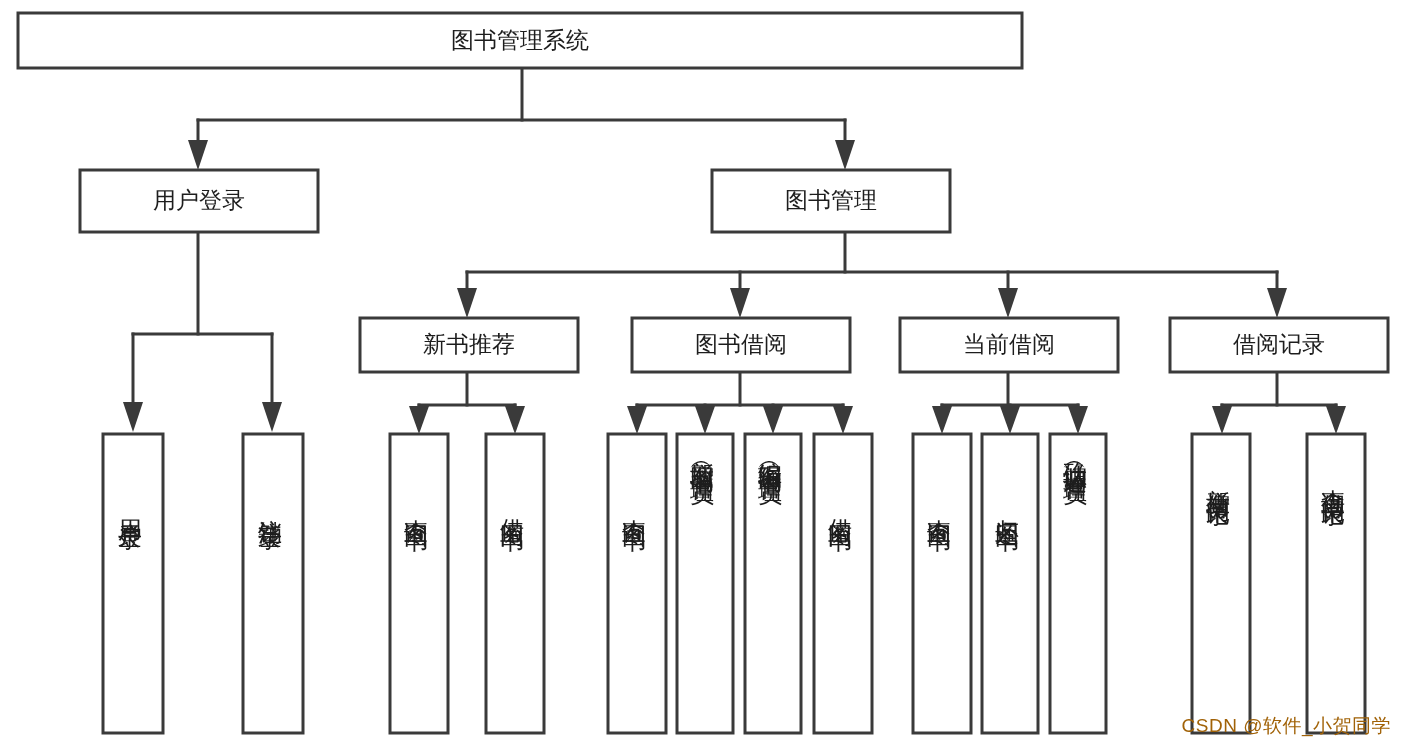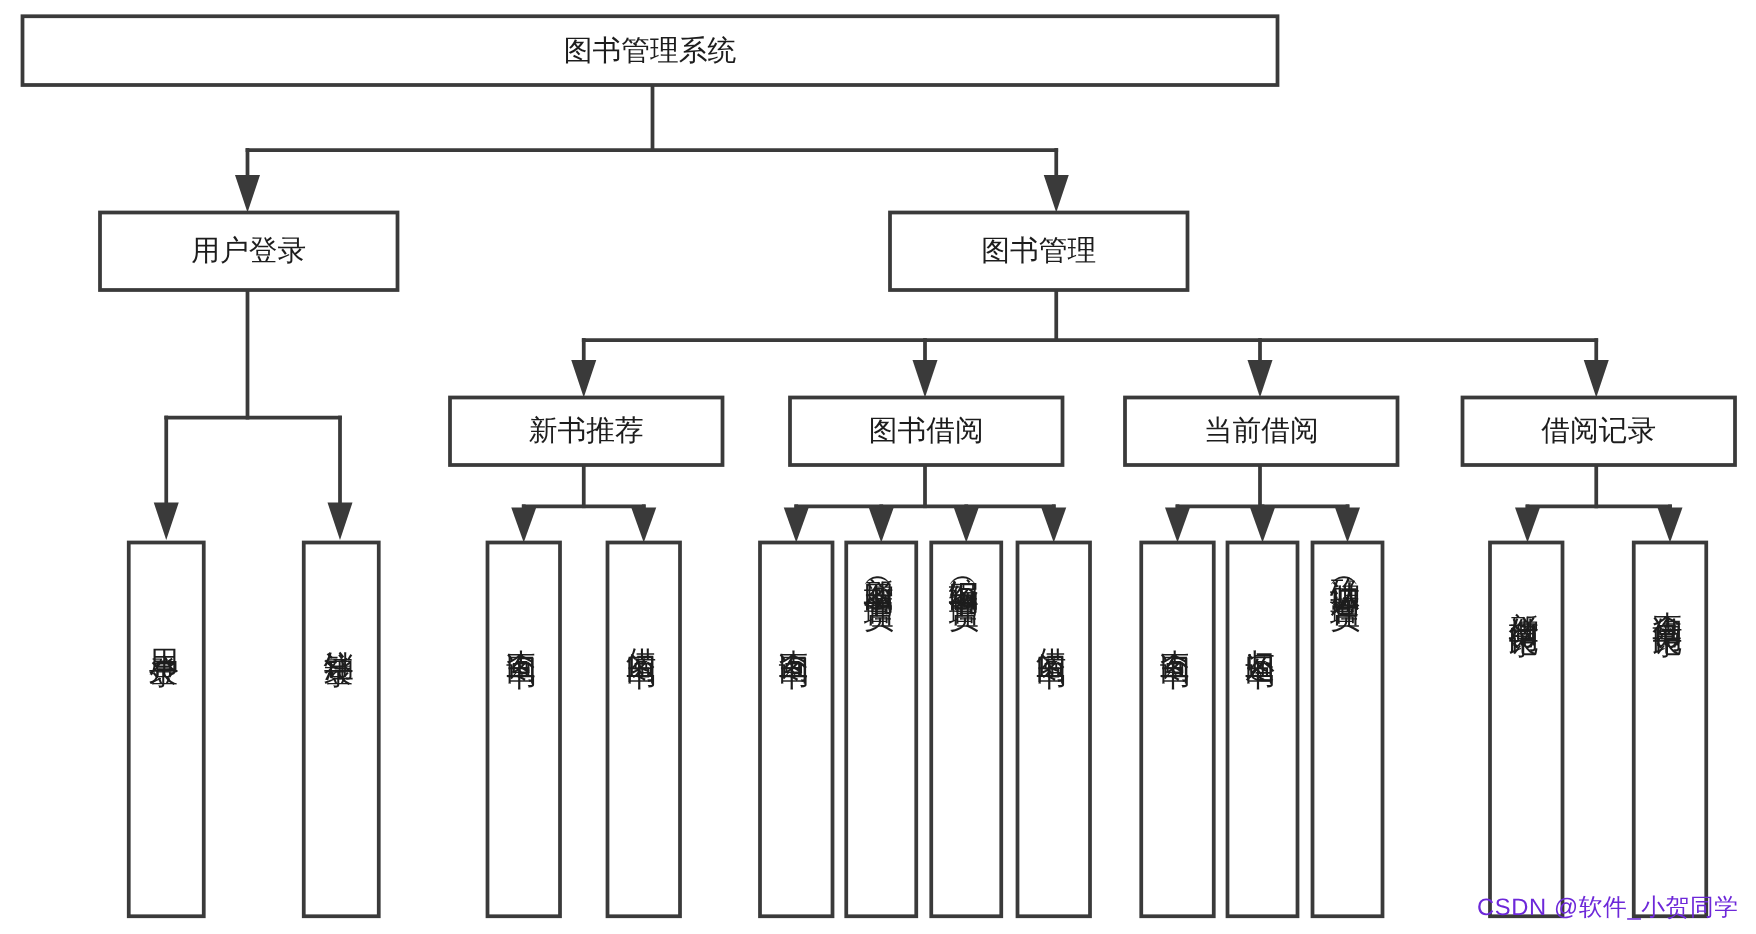--- a/index.html
+++ b/index.html
@@ -56,21 +56,21 @@
     color: #1d1d1d;
     letter-spacing: 3px;
     white-space: nowrap;
   }
   #watermark {
     position: absolute;
     right: 14px;
     bottom: 8px;
     font-family: "Liberation Sans", "DejaVu Sans", sans-serif;
     font-size: 19px;
-    color: #6d28d9;
+    color: #a16207;
     letter-spacing: 0.5px;
     user-select: none;
   }
 </style>
 </head>
 <body>
 
 <svg id="diagram" viewBox="0 0 1405 747">
 
   <g>

